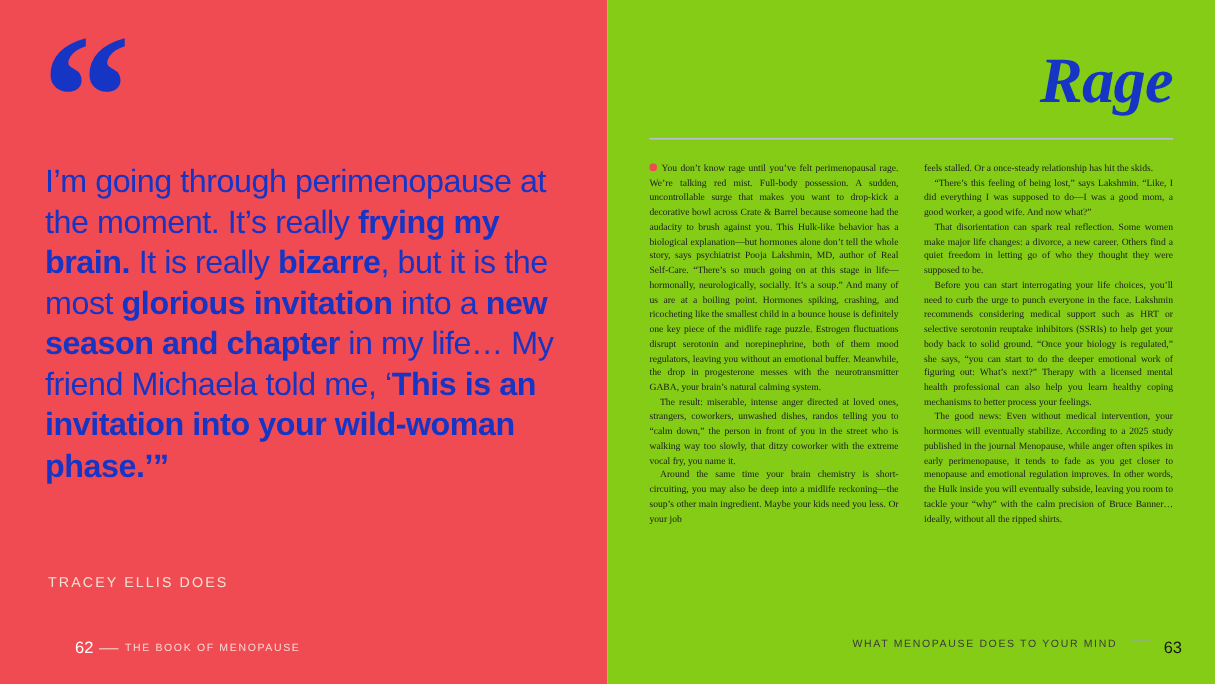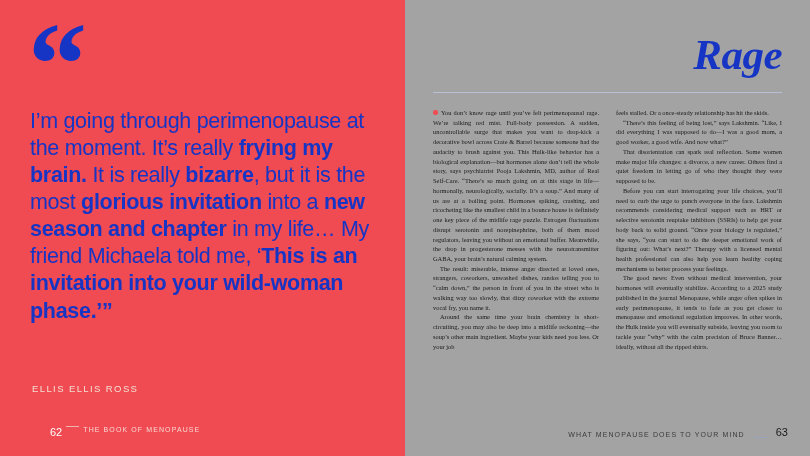--- a/index.html
+++ b/index.html
@@ -49,39 +49,39 @@
     position: absolute;
     left: 32px; top: 383px;
     font-family: "Liberation Sans", sans-serif;
     font-size: 9.5px;
     letter-spacing: 1.4px;
     color: #f3dfd2;
   }
   .folio-left {
     position: absolute;
     left: 22px; bottom: 18px;
-    display: flex; align-items: flex-start; gap: 4px;
+    display: flex; align-items: center; gap: 4px;
     font-family: "Liberation Sans", sans-serif;
     padding-left: 28px;
   }
   .folio-left .num {
     font-size: 11px; color: #ffffff; font-weight: 400;
   }
   .folio-left .rule {
     width: 13px; height: 1px; background: #f0b4ae; display: inline-block;
   }
   .folio-left .label {
     font-size: 7px; letter-spacing: 1.1px; color: #f8d9d4; text-transform: uppercase;
   }
 
   
   .page-right {
     position: relative;
     width: 405px; height: 456px;
-    background: #a3a3a3;
+    background: #84cc16;
   }
   .headline {
     position: absolute;
     left: 0; right: 28px; top: 30px;
     text-align: right;
     font-family: "Liberation Serif", serif;
     font-weight: 700;
     font-style: italic;
     font-size: 43px;
     color: #1635c4;
@@ -114,40 +114,40 @@
     width: 4.5px; height: 4.5px;
     border-radius: 50%;
     background: #f04a52;
     margin-right: 3.5px;
     position: relative;
     top: -0.5px;
   }
   .folio-right {
     position: absolute;
     right: 22px; bottom: 18px;
-    display: flex; align-items: flex-end; gap: 9px;
+    display: flex; align-items: flex-start; gap: 9px;
     font-family: "Liberation Sans", sans-serif;
   }
   .folio-right .num { font-size: 11px; color: #1a1a1a; }
   .folio-right .rule {
     width: 13px; height: 1px; background: #9aa3bd; display: inline-block;
   }
   .folio-right .label {
     font-size: 7px; letter-spacing: 1.1px; color: #3b3b3b; text-transform: uppercase;
   }
 </style>
 </head>
 <body>
 
 <div class="spread">
 
   <div class="page-left">
     <div class="quote-marks">“</div>
     <div class="pull-quote" id="pullquote"><span class="n">I’m going through perimenopause at the moment. It’s really </span><span class="b">frying my brain.</span><span class="n"> It is really </span><span class="b">bizarre</span><span class="n">, but it is the most </span><span class="b">glorious invitation</span><span class="n"> into a </span><span class="b">new season and chapter</span><span class="n"> in my life… My friend Michaela told me, ‘</span><span class="b">This is an invitation into your wild-woman phase.’”</span></div>
-    <div class="attribution">ELLIS ELLIS ROSS</div>
+    <div class="attribution">TRACEY ELLIS DOES</div>
     <div class="folio-left">
       <span class="num">62</span>
       <span class="rule"></span>
       <span class="label">THE BOOK OF MENOPAUSE</span>
     </div>
   </div>
 
   <div class="page-right">
     <div class="headline">Rage</div>
     <div class="headline-rule"></div>

